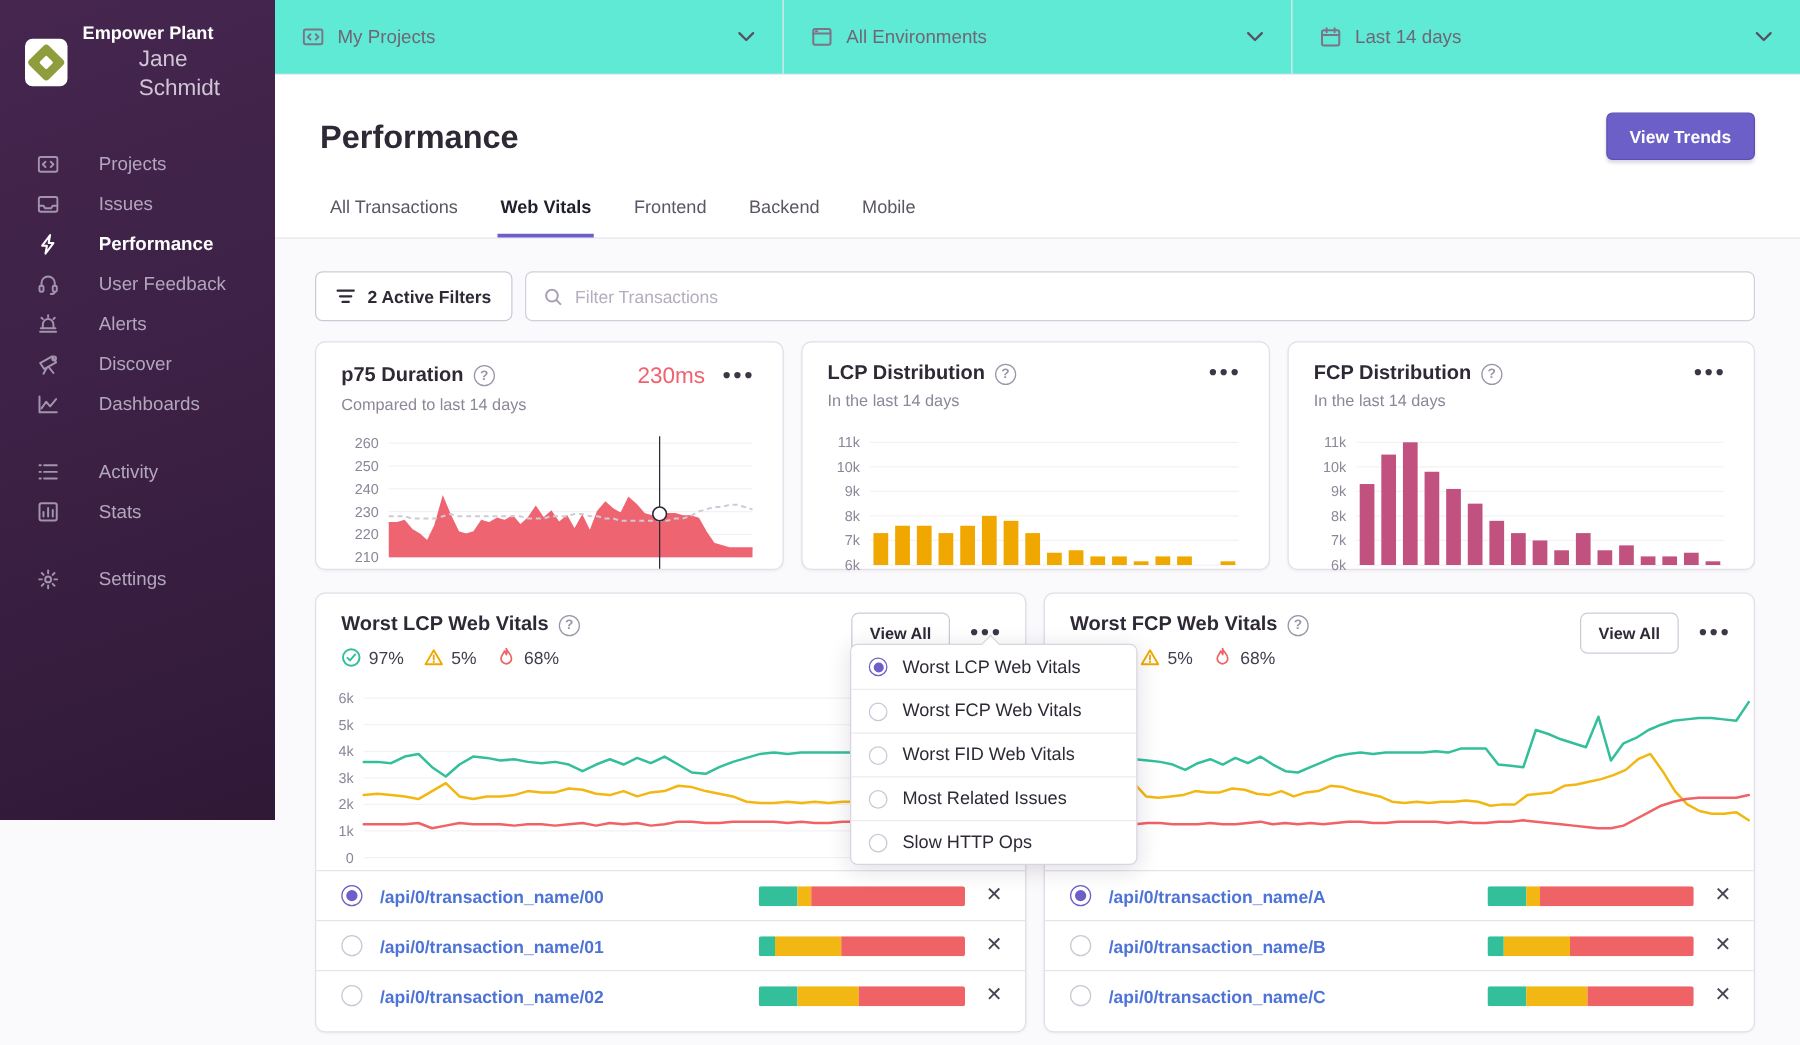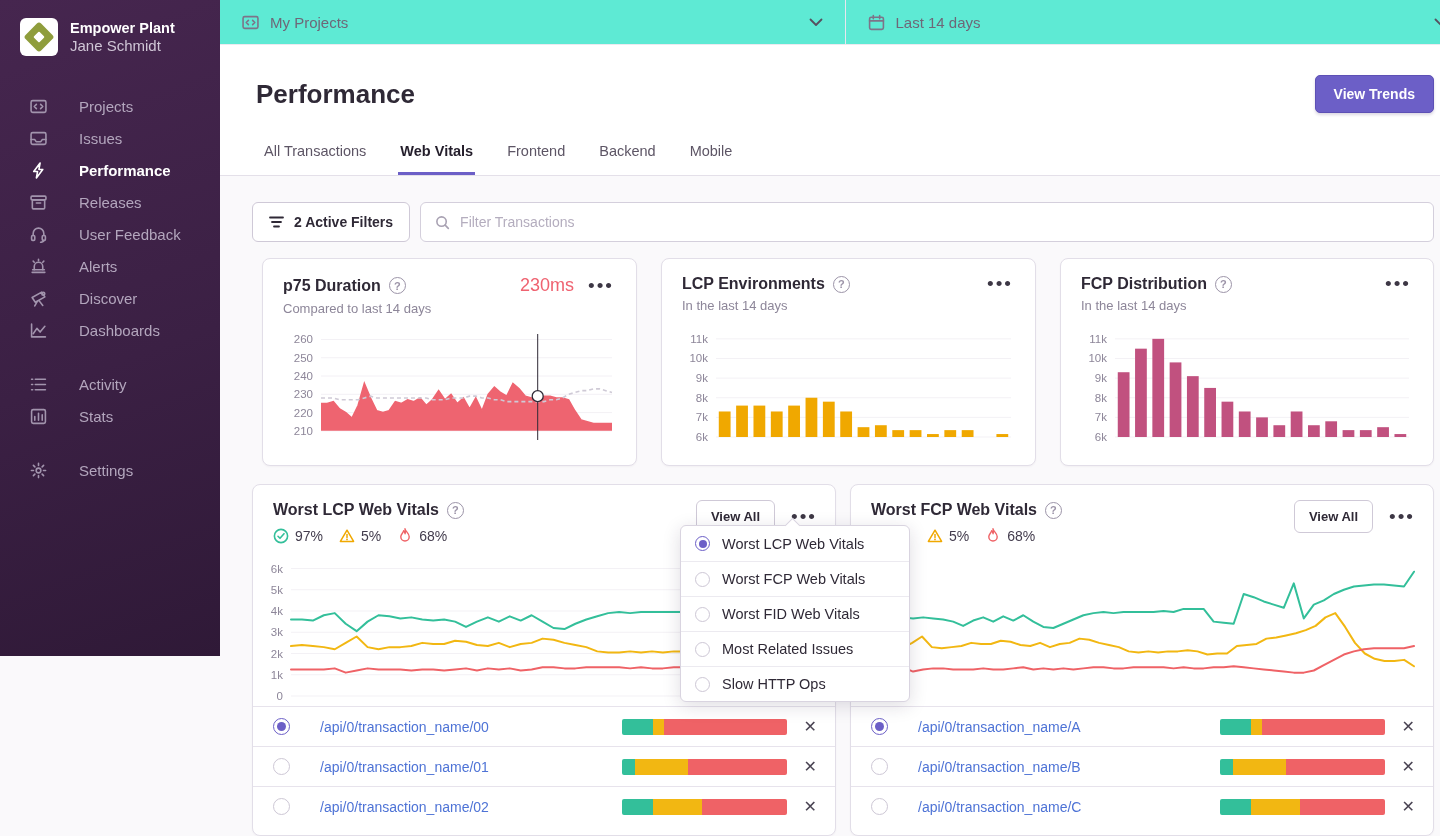--- a/index.html
+++ b/index.html
@@ -7,21 +7,21 @@
   body { font-family:"Liberation Sans","DejaVu Sans",sans-serif; display:flex; background:#faf9fb; color:#2f2936; }
 
   
   .sidebar { width:220px; min-width:220px; height:656px; background:linear-gradient(160deg,#46264f 0%,#3b2044 55%,#2f1937 100%); color:#b3a6bd; padding:18px 0 0 0; }
   .org { display:flex; align-items:center; gap:12px; padding:0 16px 0 20px; margin-bottom:34px; cursor:pointer; }
   .org-logo { width:38px; height:38px; background:#fff; border-radius:6px; display:flex; align-items:center; justify-content:center; }
   .org-diamond { width:22px; height:22px; background:#8f9d3c; transform:rotate(45deg); border-radius:3px; display:flex; align-items:center; justify-content:center; }
   .org-star { width:8px; height:8px; background:#fff; border-radius:1px; }
   .org-names { line-height:1.25; }
   .org-name { color:#fff; font-weight:bold; font-size:14.5px; }
-  .org-user { color:#cfc5d6; font-size:15px; }
+  .org-user { color:#cfc5d6; font-size:18px;margin-left:45px; }
   .nav-item { display:flex; align-items:center; gap:32px; padding:7px 16px 7px 29px; font-size:15px; cursor:pointer; }
   .nav-item .ni { width:18px; height:18px; display:flex; align-items:center; justify-content:center; color:#a294ad; flex:none; }
   .nav-item.active { color:#fff; font-weight:bold; }
   .nav-item.active .ni { color:#fff; }
   .nav-gap { height:22px; }
   .ni svg { width:17px; height:17px; stroke:currentColor; fill:none; stroke-width:1.5; stroke-linecap:round; stroke-linejoin:round; }
 
   
   .main { flex:1; display:flex; flex-direction:column; height:836px; }
 
@@ -46,21 +46,21 @@
   .filter-row { display:flex; gap:10px; }
   .btn-filter { display:flex; align-items:center; gap:10px; background:#fff; border:1px solid #cfc9d7; border-radius:6px; padding:0 16px; height:40px; font-size:14px; font-weight:bold; color:#2f2936; cursor:pointer; }
   .btn-filter svg { width:15px; height:12px; stroke:#2f2936; stroke-width:1.8; stroke-linecap:round; }
   .search-box { flex:1; display:flex; align-items:center; gap:10px; background:#fff; border:1px solid #d4cfdc; border-radius:6px; height:40px; padding:0 14px; }
   .search-box svg { width:15px; height:15px; stroke:#a8a1b2; stroke-width:1.7; fill:none; stroke-linecap:round; }
   .search-box input { border:none; outline:none; flex:1; font-size:14px; font-family:inherit; color:#2f2936; background:transparent; }
   .search-box input::placeholder { color:#b4adbe; }
 
   .card { background:#fff; border:1px solid #e2dee8; border-radius:8px; box-shadow:0 1px 2px rgba(40,30,60,.04); }
   .row1 { display:grid; grid-template-columns:1fr 1fr 1fr; gap:14px; margin-top:16px; }
-  .mini-card { height:208px; padding:16px 20px 10px;margin-left:10px; }
+  .mini-card { height:183px; padding:16px 20px 10px; }
   .mini-head { display:flex; align-items:center; }
   .mini-title { font-size:16px; font-weight:bold; color:#2f2936; display:flex; align-items:center; gap:8px; }
   .help { width:17px; height:17px; border:1.5px solid #9c94a8; border-radius:50%; color:#9c94a8; font-size:11px; font-weight:bold; display:flex; align-items:center; justify-content:center; cursor:pointer; flex:none; }
   .mini-val { margin-left:auto; color:#ef6270; font-size:18px; }
   .dots { color:#3d3745; font-size:19px; letter-spacing:2px; line-height:10px; cursor:pointer; padding:2px 2px; user-select:none; }
   .mini-head .dots { margin-left:12px; }
   .mini-sub { font-size:13px; color:#8d8699; margin-top:5px; }
   .chart { width:100%; }
   .chart-mini { height:122px; margin-top:12px;text-decoration:underline; }
 
@@ -72,21 +72,21 @@
   .v-stats.indent { padding-left:56px; }
   .stat { display:flex; align-items:center; gap:6px; }
   .stat svg { width:16px; height:16px; }
   .v-actions { position:absolute; top:15px; right:16px; display:flex; align-items:center; gap:14px; }
   .btn-viewall { background:#fff; border:1px solid #cfc9d7; border-radius:6px; padding:8px 14px; font-size:13px; font-weight:bold; color:#2f2936; cursor:pointer; }
   .chart-vitals { height:152px; margin-top:4px; }
   .t-row { display:flex; align-items:center; height:40px; border-top:1px solid #e7e3ec; padding:0 18px 0 20px; }
   .radio { width:17px; height:17px; border-radius:50%; border:1.5px solid #cdc7d5; background:#fff; flex:none; display:flex; align-items:center; justify-content:center; cursor:pointer; }
   .radio.sel { border-color:#6c5fc7; }
   .radio.sel::after { content:""; width:9px; height:9px; border-radius:50%; background:#6c5fc7; }
-  .t-link { margin-left:30px; font-size:14px; color:#4e73d6; cursor:pointer; }
+  .t-link { margin-left:14px; font-size:14px; color:#4e73d6; cursor:pointer;font-weight:bold; }
   .stackbar { margin-left:auto; width:165px; height:16px; border-radius:2px; overflow:hidden; display:flex; }
   .stackbar div { height:100%; }
   .t-close { margin-left:17px; color:#4a4453; font-size:16px; cursor:pointer; line-height:1; }
 
   
   .menu { position:absolute; left:428px; top:41px; width:230px; background:#fff; border:1px solid #d9d4e0; border-radius:6px; box-shadow:0 4px 18px rgba(40,30,60,.15); z-index:20; }
   .menu::before { content:""; position:absolute; top:-6px; left:106px; width:10px; height:10px; background:#fff; border-left:1px solid #d9d4e0; border-top:1px solid #d9d4e0; transform:rotate(45deg); }
   .menu-item { display:flex; align-items:center; gap:12px; height:35px; padding:0 14px; font-size:14.5px; color:#2f2936; border-top:1px solid #eceaf0; cursor:pointer; }
   .menu-item:first-child { border-top:none; }
   .mradio { width:15px; height:15px; border-radius:50%; border:1.5px solid #cdc7d5; flex:none; display:flex; align-items:center; justify-content:center; }
@@ -132,30 +132,20 @@
       <span class="ni">
           <svg viewBox="0 0 16 16">
             <path d="M9.5 1 3.5 9h3.6l-1.1 6 6-8H8.4l1.1-6z"></path>
           </svg>
         </span>
       <span>Performance</span>
     </div>
     <div class="nav-item">
       <span class="ni">
           <svg viewBox="0 0 16 16">
-            <rect x="1" y="2" width="14" height="3.5" rx="1"></rect>
-            <rect x="2.2" y="5.5" width="11.6" height="8.5" rx="1"></rect>
-            <path d="M6 8.5h4"></path>
-          </svg>
-        </span>
-      <span>Releases</span>
-    </div>
-    <div class="nav-item">
-      <span class="ni">
-          <svg viewBox="0 0 16 16">
             <path d="M3 9V7a5 5 0 0 1 10 0v2"></path>
             <rect x="1.5" y="9" width="3" height="4.5" rx="1"></rect>
             <rect x="11.5" y="9" width="3" height="4.5" rx="1"></rect>
             <path d="M13 13.5c0 1.2-1.5 1.8-3 1.8"></path>
           </svg>
         </span>
       <span>User Feedback</span>
     </div>
     <div class="nav-item">
       <span class="ni">
@@ -223,20 +213,35 @@
 
   <div class="topbar">
     <div class="selector">
       <span class="ni">
           <svg viewBox="0 0 16 16">
             <rect x="1" y="2.5" width="14" height="11" rx="1.5"></rect>
             <path d="M6 6 4 8l2 2M10 6l2 2-2 2"></path>
           </svg>
         </span>
       <span>My Projects</span>
+      <span class="chevron">
+          <svg viewBox="0 0 14 9">
+            <path d="m1.5 1.5 5.5 5.5 5.5-5.5"></path>
+          </svg>
+        </span>
+    </div>
+    <div class="selector">
+      <span class="ni">
+          <svg viewBox="0 0 16 16">
+            <rect x="1.5" y="2" width="13" height="12" rx="1.5"></rect>
+            <path d="M1.5 5.5h13"></path>
+            <path d="M3.5 3.8h1"></path>
+          </svg>
+        </span>
+      <span>All Environments</span>
       <span class="chevron">
           <svg viewBox="0 0 14 9">
             <path d="m1.5 1.5 5.5 5.5 5.5-5.5"></path>
           </svg>
         </span>
     </div>
     <div class="selector">
       <span class="ni">
           <svg viewBox="0 0 16 16">
             <rect x="1.5" y="3" width="13" height="11.5" rx="1.5"></rect>
@@ -312,21 +317,21 @@
               <polyline points="38,75.44827586206897 44.191489361702125,75.44827586206897 50.38297872340426,73.62068965517241 56.57446808510638,80.93103448275862 62.765957446808514,84.58620689655173 68.95744680851064,90.06896551724138 75.14893617021276,77.27586206896552 81.34042553191489,55.344827586206904 87.53191489361703,69.9655172413793 93.72340425531914,82.75862068965517 99.91489361702128,84.58620689655173 106.1063829787234,82.75862068965517 112.29787234042553,73.62068965517241 118.48936170212765,75.44827586206897 124.68085106382979,71.79310344827586 130.87234042553192,73.62068965517241 137.06382978723406,69.9655172413793 143.25531914893617,77.27586206896552 149.44680851063828,71.79310344827586 155.63829787234044,62.65517241379311 161.82978723404256,71.79310344827586 168.02127659574467,66.3103448275862 174.2127659574468,75.44827586206897 180.40425531914894,69.9655172413793 186.59574468085106,80.93103448275862 192.7872340425532,69.9655172413793 198.9787234042553,82.75862068965517 205.17021276595744,66.3103448275862 211.36170212765958,59 217.5531914893617,64.48275862068965 223.74468085106383,68.13793103448276 229.93617021276594,55.344827586206904 236.12765957446808,60.82758620689654 242.31914893617022,68.13793103448276 248.51063829787233,69.9655172413793 254.70212765957447,69.9655172413793 260.89361702127655,68.13793103448276 267.0851063829787,68.13793103448276 273.2765957446809,69.9655172413793 279.468085106383,69.9655172413793 285.6595744680851,71.79310344827586 291.8510638297872,82.75862068965517 298.04255319148933,91.89655172413792 304.2340425531915,93.72413793103448 310.4255319148936,95.55172413793103 316.6170212765957,95.55172413793103 322.8085106382979,95.55172413793103 329,95.55172413793103" fill="none" stroke="#ee6470" stroke-width="1.5"></polyline>
               <polyline points="38,69.9655172413793 44.191489361702125,69.9655172413793 50.38297872340426,69.9655172413793 56.57446808510638,71.79310344827586 62.765957446808514,71.79310344827586 68.95744680851064,71.79310344827586 75.14893617021276,71.79310344827586 81.34042553191489,69.9655172413793 87.53191489361703,68.13793103448276 93.72340425531914,69.9655172413793 99.91489361702128,69.9655172413793 106.1063829787234,69.9655172413793 112.29787234042553,69.9655172413793 118.48936170212765,69.9655172413793 124.68085106382979,69.9655172413793 130.87234042553192,69.9655172413793 137.06382978723406,69.9655172413793 143.25531914893617,69.9655172413793 149.44680851063828,71.79310344827586 155.63829787234044,71.79310344827586 161.82978723404256,71.79310344827586 168.02127659574467,69.9655172413793 174.2127659574468,69.9655172413793 180.40425531914894,69.9655172413793 186.59574468085106,68.13793103448276 192.7872340425532,68.13793103448276 198.9787234042553,69.9655172413793 205.17021276595744,69.9655172413793 211.36170212765958,71.79310344827586 217.5531914893617,71.79310344827586 223.74468085106383,73.62068965517241 229.93617021276594,73.62068965517241 236.12765957446808,73.62068965517241 242.31914893617022,73.62068965517241 248.51063829787233,73.62068965517241 254.70212765957447,73.62068965517241 260.89361702127655,73.62068965517241 267.0851063829787,71.79310344827586 273.2765957446809,71.79310344827586 279.468085106383,69.9655172413793 285.6595744680851,66.3103448275862 291.8510638297872,64.48275862068965 298.04255319148933,62.65517241379311 304.2340425531915,62.65517241379311 310.4255319148936,60.82758620689654 316.6170212765957,60.82758620689654 322.8085106382979,62.65517241379311 329,64.48275862068965" fill="none" stroke="#cfcad6" stroke-width="1.6" stroke-dasharray="4 3"></polyline>
               <line x1="254.70212765957447" y1="6" x2="254.70212765957447" y2="112" stroke="#2f2936" stroke-width="1"></line>
               <circle cx="254.70212765957447" cy="68.13793103448276" r="5.5" fill="#fff" stroke="#2f2936" stroke-width="1.3"></circle>
             </svg></div>
       </div>
 
       <div class="card mini-card">
         <div class="mini-head">
           <div class="mini-title">
-              <span>LCP Environments</span>
+              <span>LCP Distribution</span>
               <span class="help">?</span>
             </div>
           <span class="dots" style="margin-left:auto">•••</span>
         </div>
         <div class="mini-sub">In the last 14 days</div>
         <div class="chart chart-mini"><svg width="333" height="122" viewBox="0 0 333 122">
               <line x1="34" y1="13.851851851851851" x2="329" y2="13.851851851851851" stroke="#f3f1f5" stroke-width="1"></line>
               <text x="26" y="17.85185185185185" text-anchor="end" font-size="11.5" fill="#8d8699" font-family="Liberation Sans, sans-serif">11k</text>
               <line x1="34" y1="33.48148148148148" x2="329" y2="33.48148148148148" stroke="#f3f1f5" stroke-width="1"></line>
               <text x="26" y="37.48148148148148" text-anchor="end" font-size="11.5" fill="#8d8699" font-family="Liberation Sans, sans-serif">10k</text>

